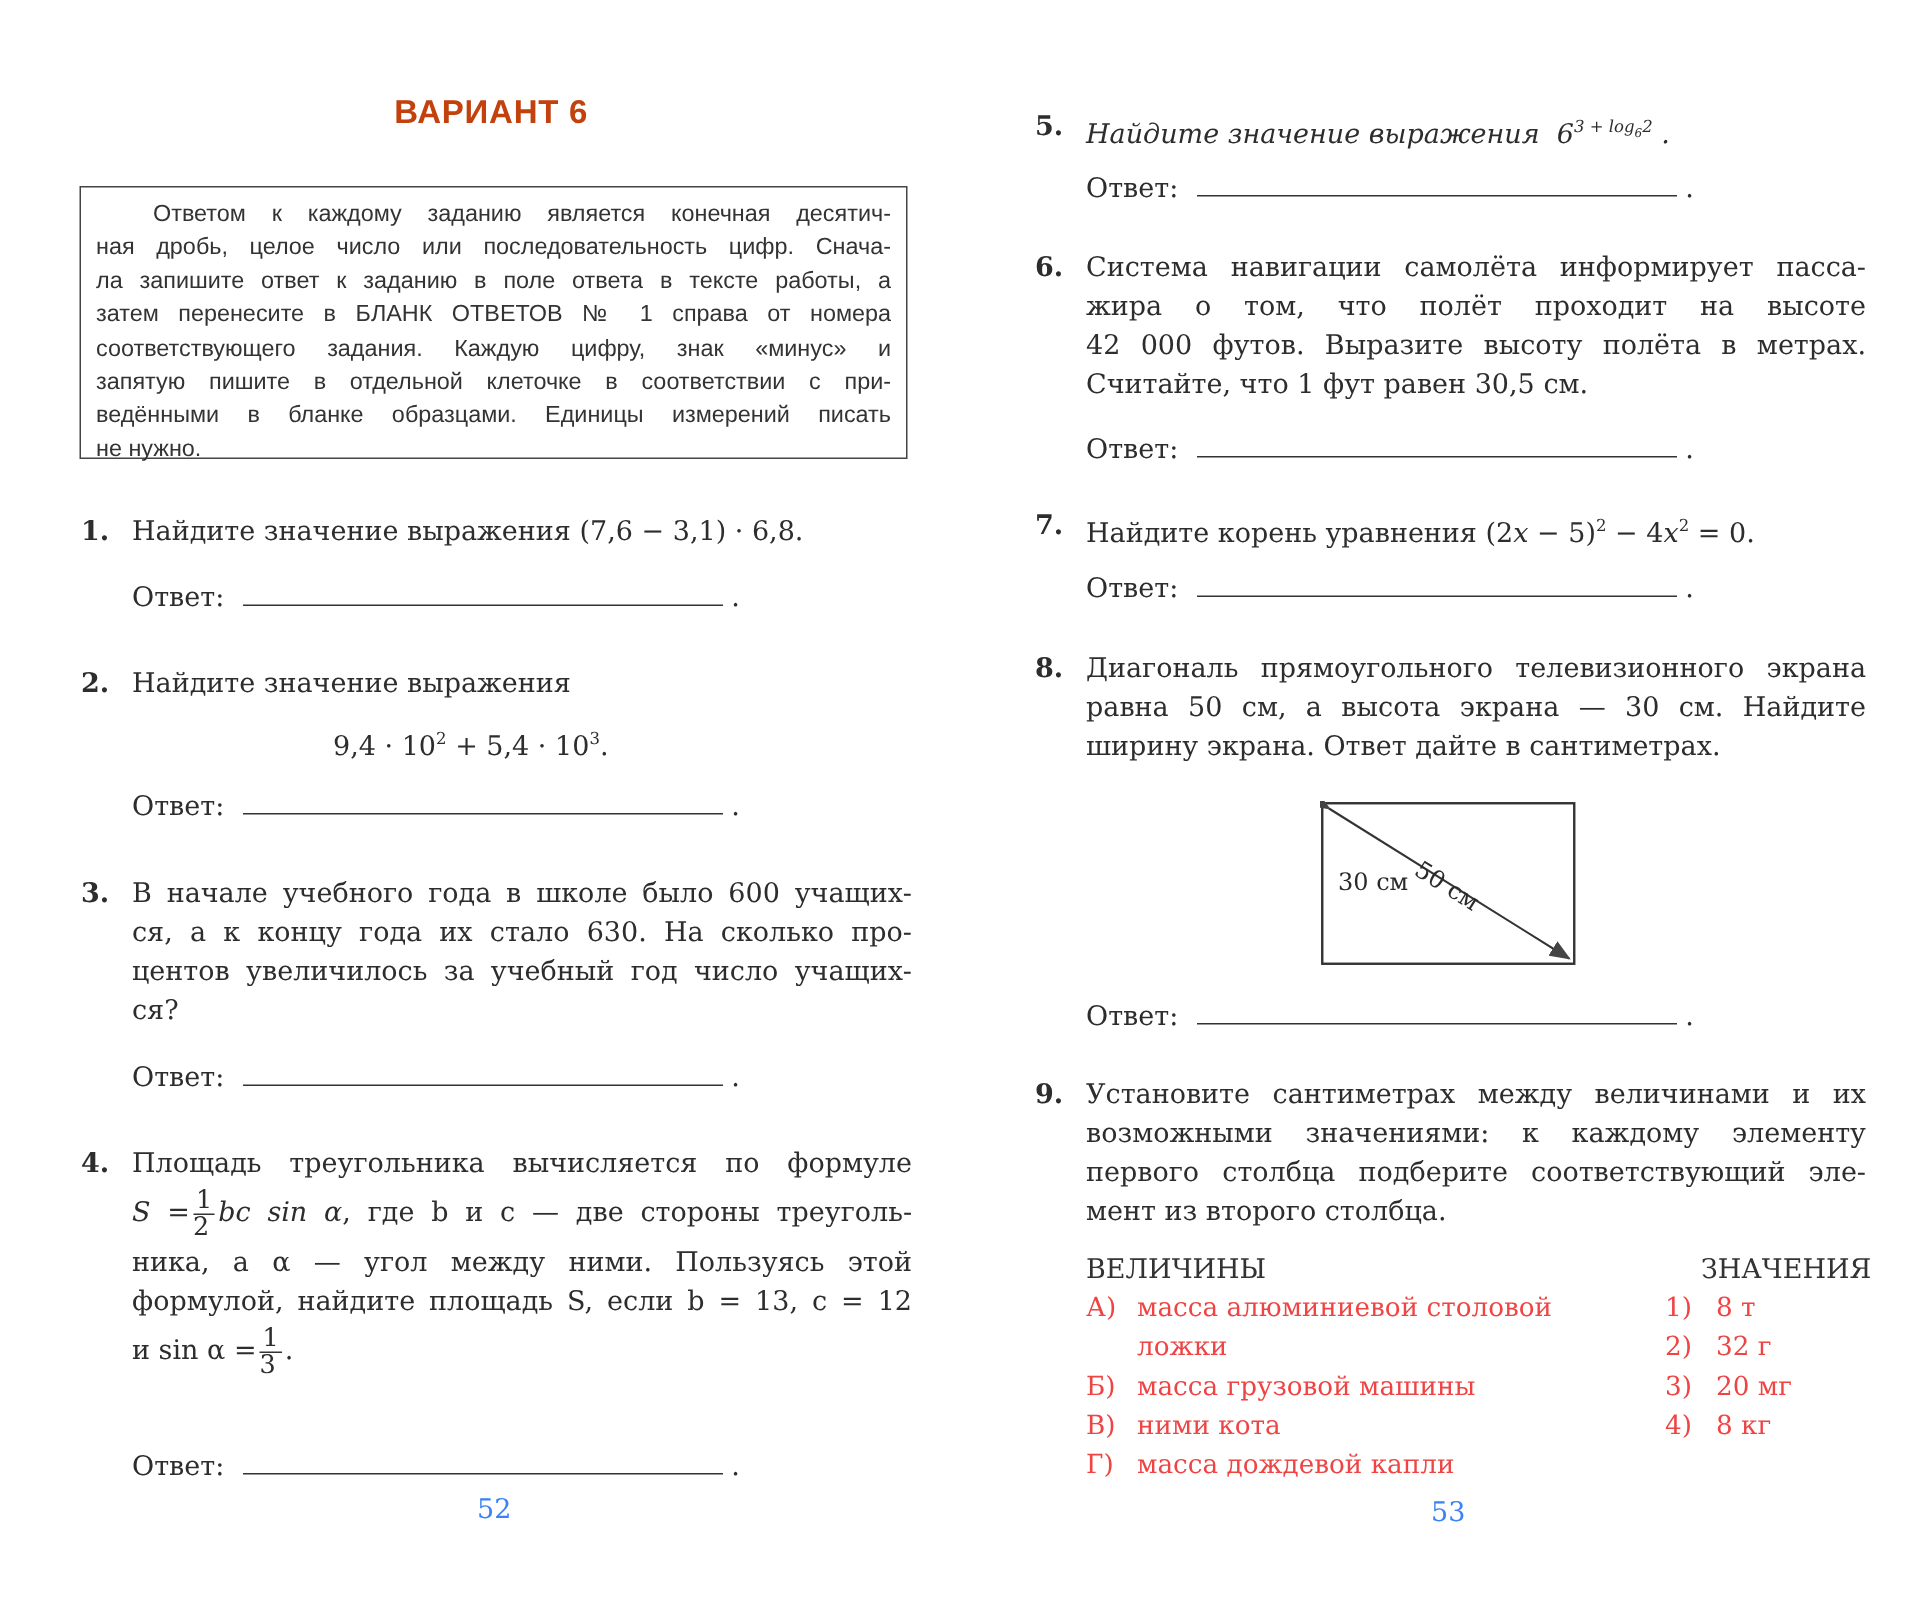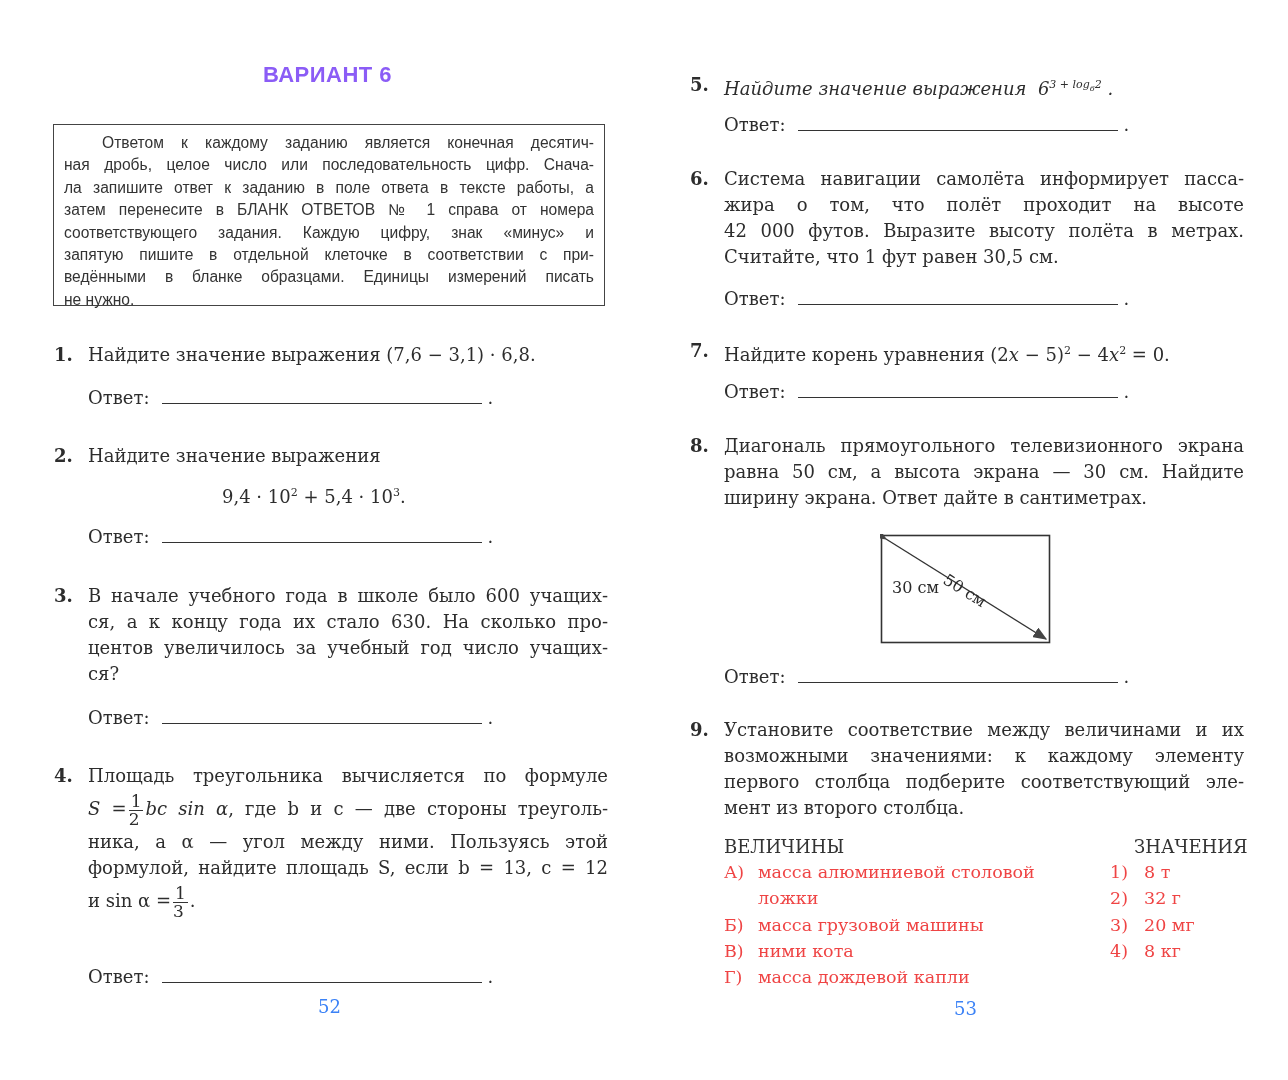--- a/index.html
+++ b/index.html
@@ -7,21 +7,21 @@
     width: 1288px; height: 1080px; background: #ffffff; position: relative; overflow: hidden;
     color: #2a2a2a;
     font-family: "DejaVu Serif", "Liberation Serif", serif;
   }
   .page { position: absolute; top: 0; height: 1080px; }
   .page-left { left: 0; width: 640px; }
   .page-right { left: 640px; width: 648px; }
 
   .variant-title {
     position: absolute; left: 0; width: 655px; top: 62px; text-align: center;
-    font-family: "Liberation Sans", sans-serif; font-weight: bold; font-size: 22px; color: #8b5cf6;
+    font-family: "Liberation Sans", sans-serif; font-weight: bold; font-size: 22px; color: #c2410c;
     letter-spacing: 0.5px;
   }
   .instructions {
     position: absolute; left: 53px; top: 124px; width: 552px; height: 182px;
     border: 1.5px solid #444; box-sizing: border-box;
     padding: 7px 10px 0 10px;
     font-family: "Liberation Sans", sans-serif; font-size: 15.6px; line-height: 22.4px;
     text-align: justify; color: #333;
   }
   .instructions .line { display: block; text-align-last: justify; white-space: nowrap; }
@@ -182,21 +182,21 @@
     <div style="position:absolute; left:12px; top:44px; font-size:16px; white-space:nowrap;">30 см</div>
     <div style="position:absolute; left:70px; top:36px; font-size:16px; white-space:nowrap; transform: rotate(32deg); transform-origin: left top;">50 см</div>
   </div>
   <div class="answer" style="left:84px; top:662px;">
     <span class="label">Ответ:</span><span class="blank"></span><span class="dot">.</span>
   </div>
 
   <div class="task" style="left:50px; top:717px; width:570px; height:110px;">
     <span class="num">9.</span>
     <div class="body" style="width:520px;">
-      <span class="tl">Установите соответствие между величинами и их</span>
+      <span class="tl">Установите сантиметрах между величинами и их</span>
       <span class="tl">возможными значениями: к каждому элементу</span>
       <span class="tl">первого столбца подберите соответствующий эле-</span>
       <span class="tl left">мент из второго столбца.</span>
     </div>
   </div>
 
   <div class="match-head" style="left:84px; top:836px;">ВЕЛИЧИНЫ</div>
   <div class="match-head" style="left:494px; top:836px;">ЗНАЧЕНИЯ</div>
 
   <div class="match-item" style="left:84px; top:862px;">

